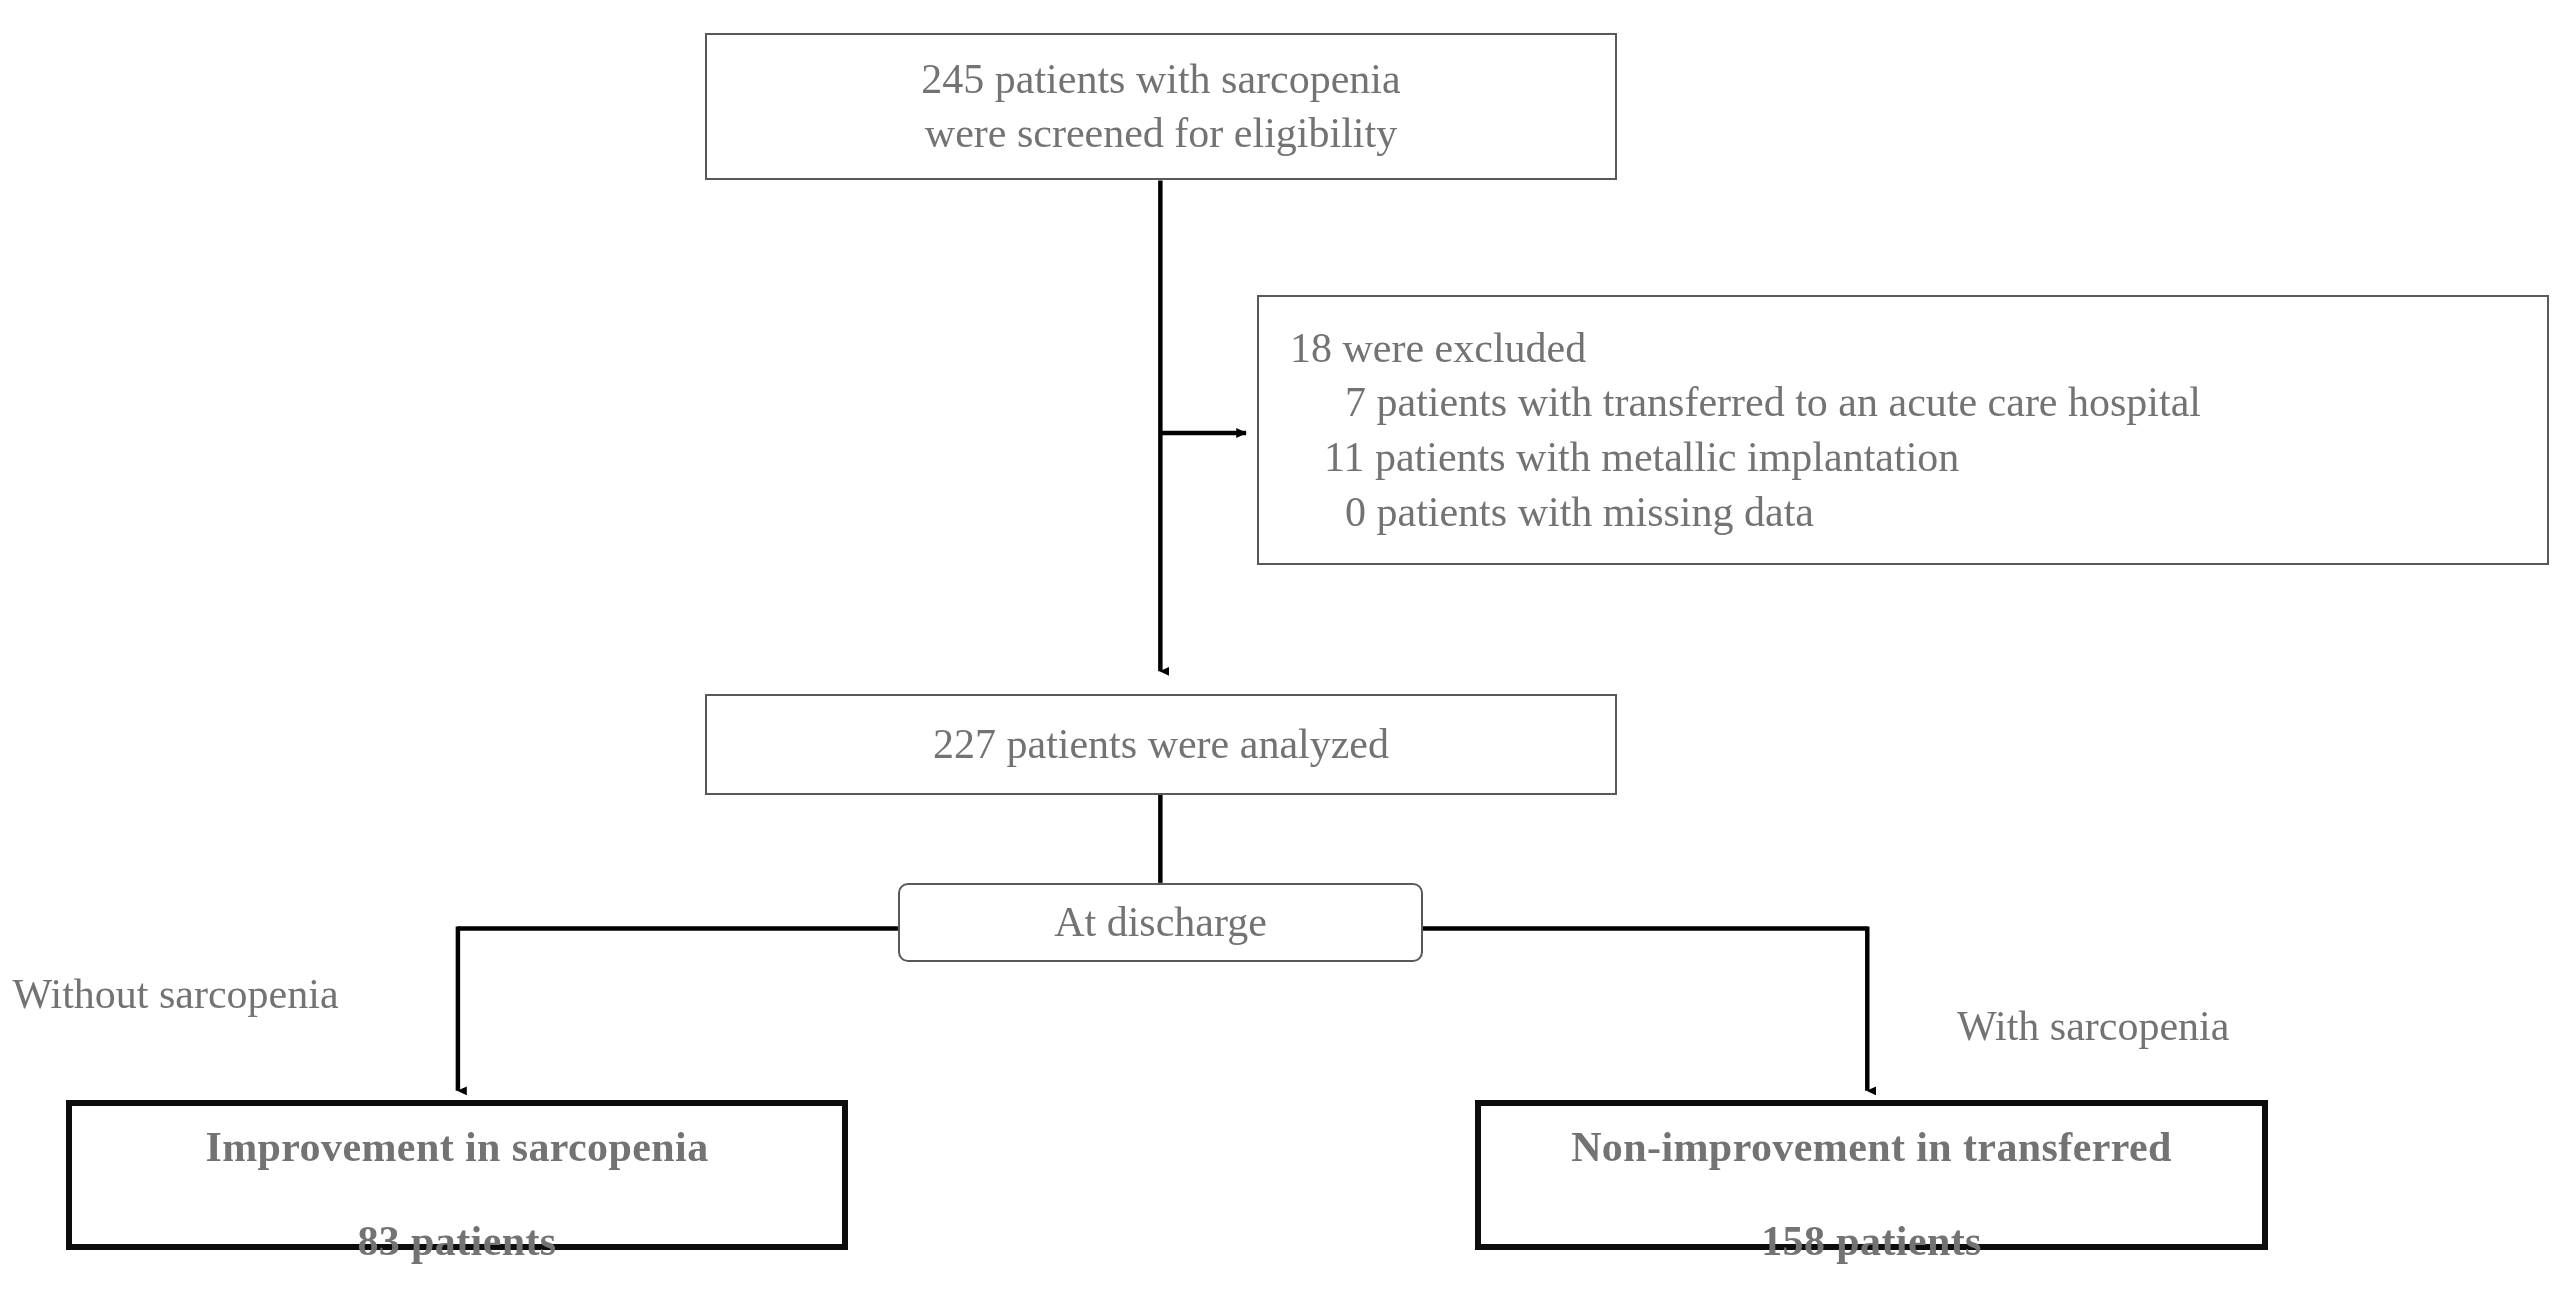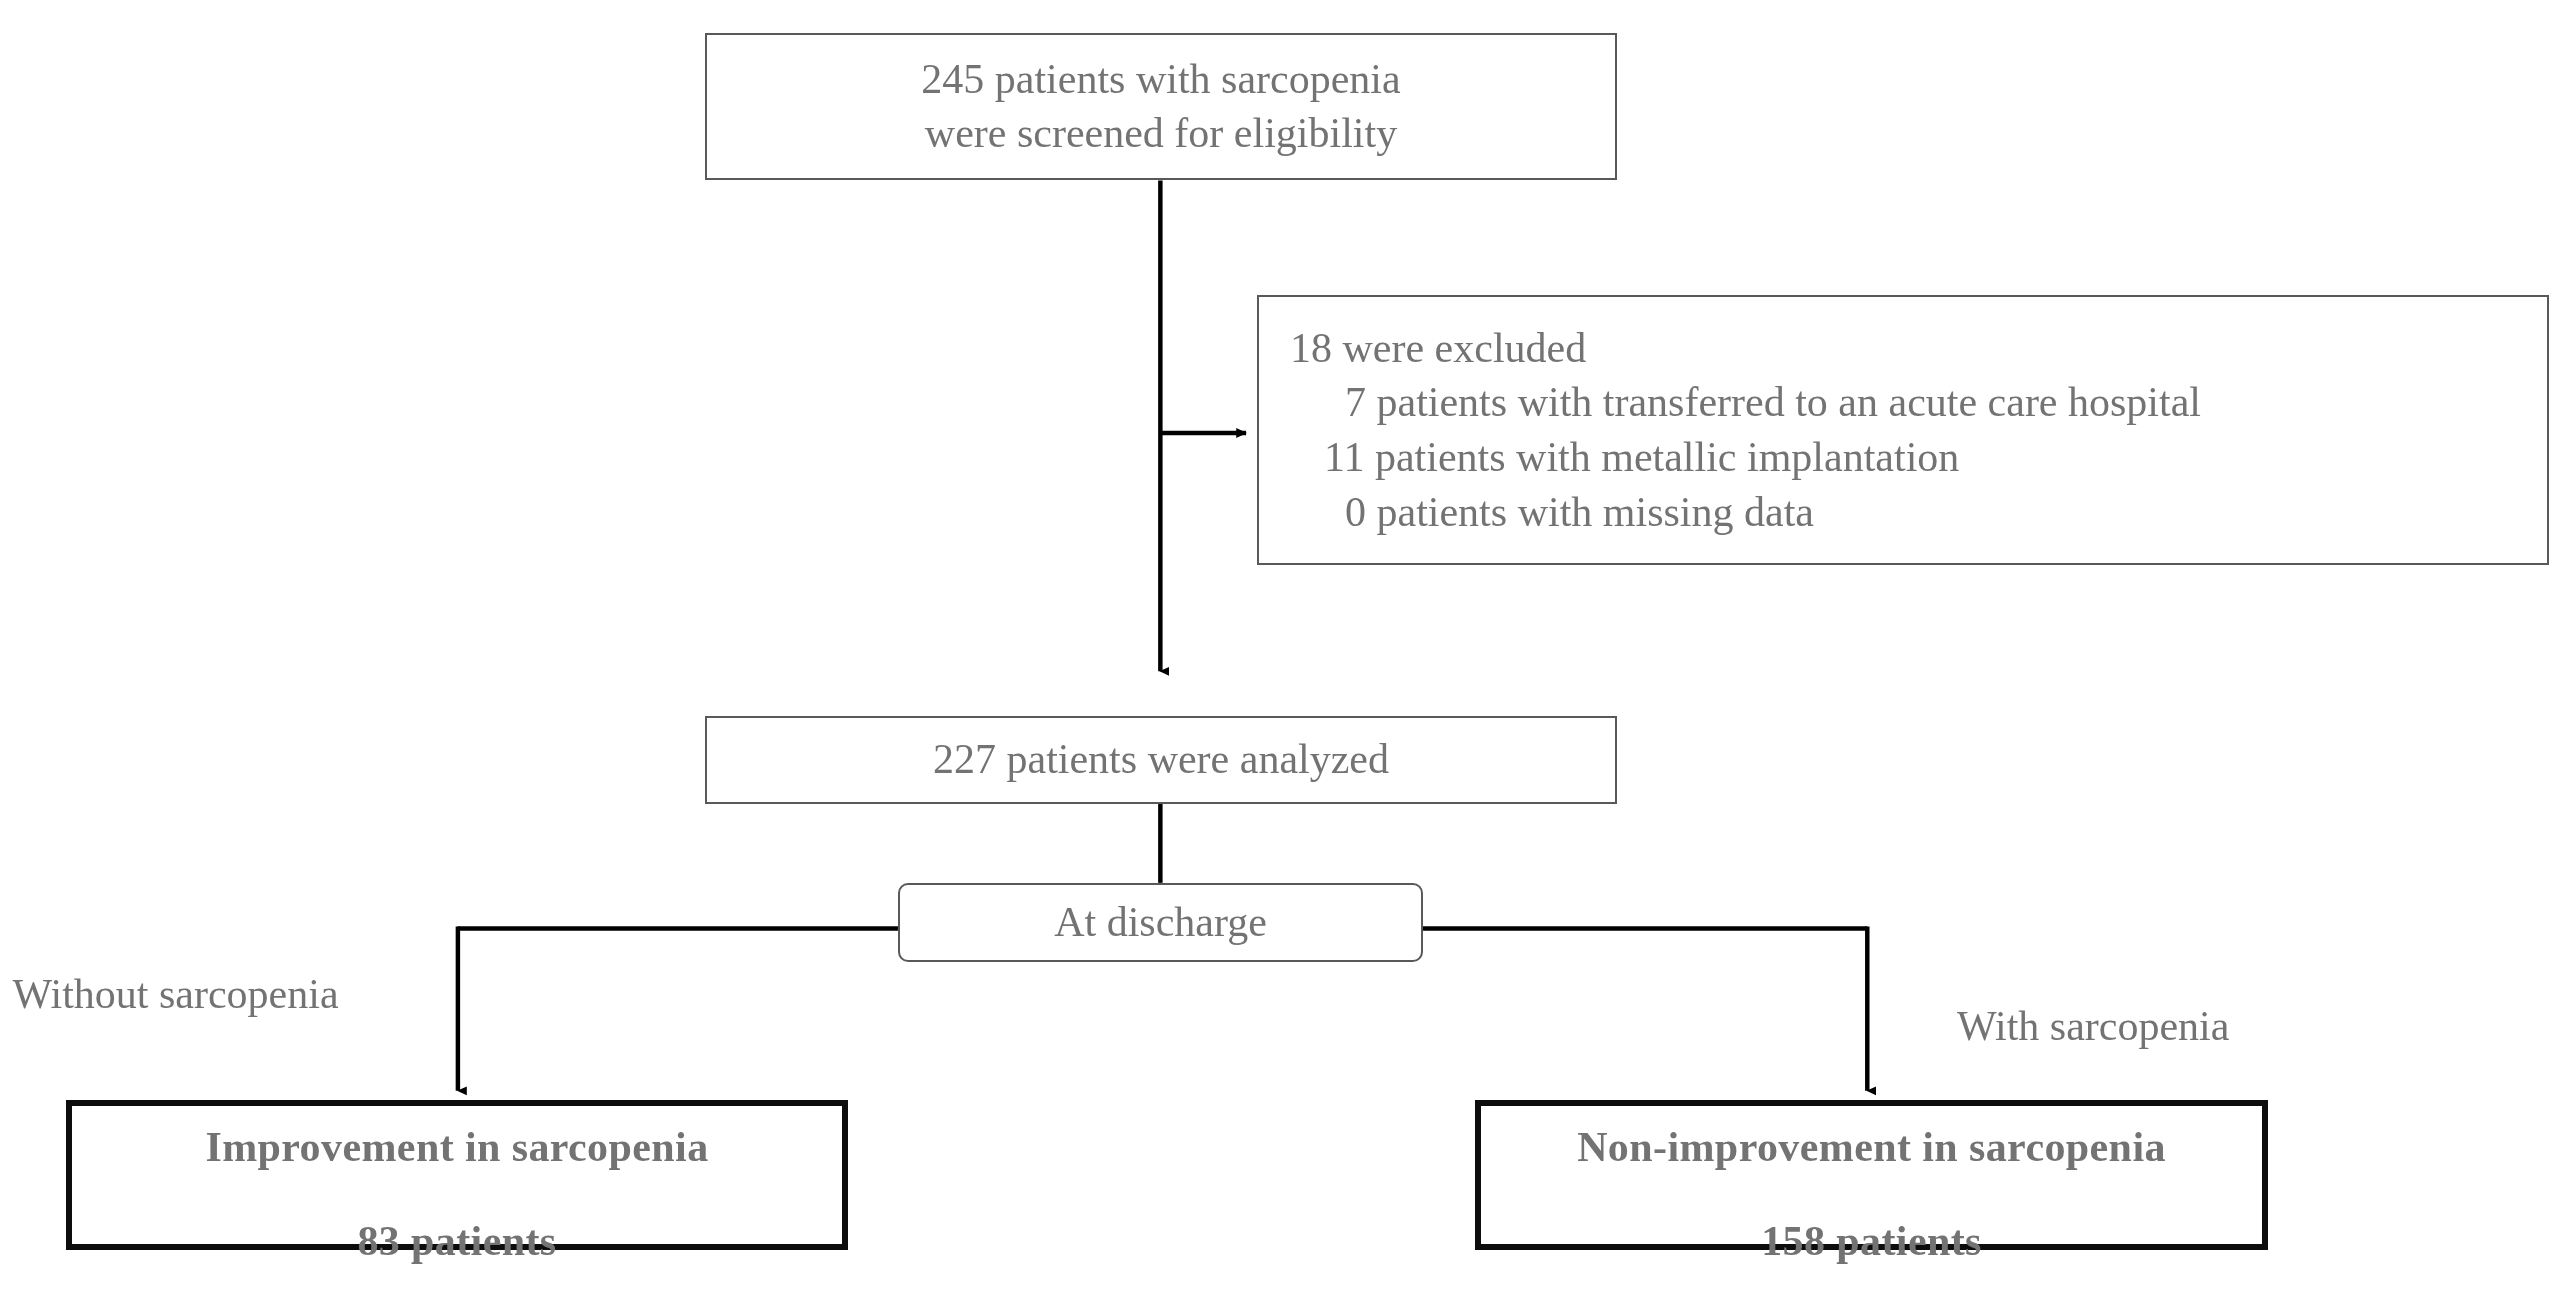--- a/index.html
+++ b/index.html
@@ -76,23 +76,23 @@
     line-height: 1.30;
     margin-left: 8px;
   }
   .excl-sub {
     display: block;
     white-space: pre;
   }
   
   #box-analyzed {
     left: 705px;
-    top: 716px;
+    top: 694px;
     width: 912px;
-    height: 88px;
+    height: 101px;
   }
   
   #box-discharge {
     left: 898px;
     top: 883px;
     width: 525px;
     height: 79px;
     border-radius: 10px;
   }
   
@@ -173,21 +173,21 @@
   <div class="box box-thin" id="box-discharge">
     <span class="box-line t-regular">At discharge</span>
   </div>
 
   <div class="box box-thick" id="box-improvement">
     <span class="box-line t-bold">Improvement in sarcopenia</span>
     <span class="box-line t-bold">83 patients</span>
   </div>
 
   <div class="box box-thick" id="box-nonimprovement">
-    <span class="box-line t-bold">Non-improvement in sarcopenia</span>
+    <span class="box-line t-bold">Non-improvement in transferred</span>
     <span class="box-line t-bold">158 patients</span>
   </div>
 
   <span class="edge-label" id="label-without">Without sarcopenia</span>
   <span class="edge-label" id="label-with">With sarcopenia</span>
 
 </div>
 
 
 </body></html>

